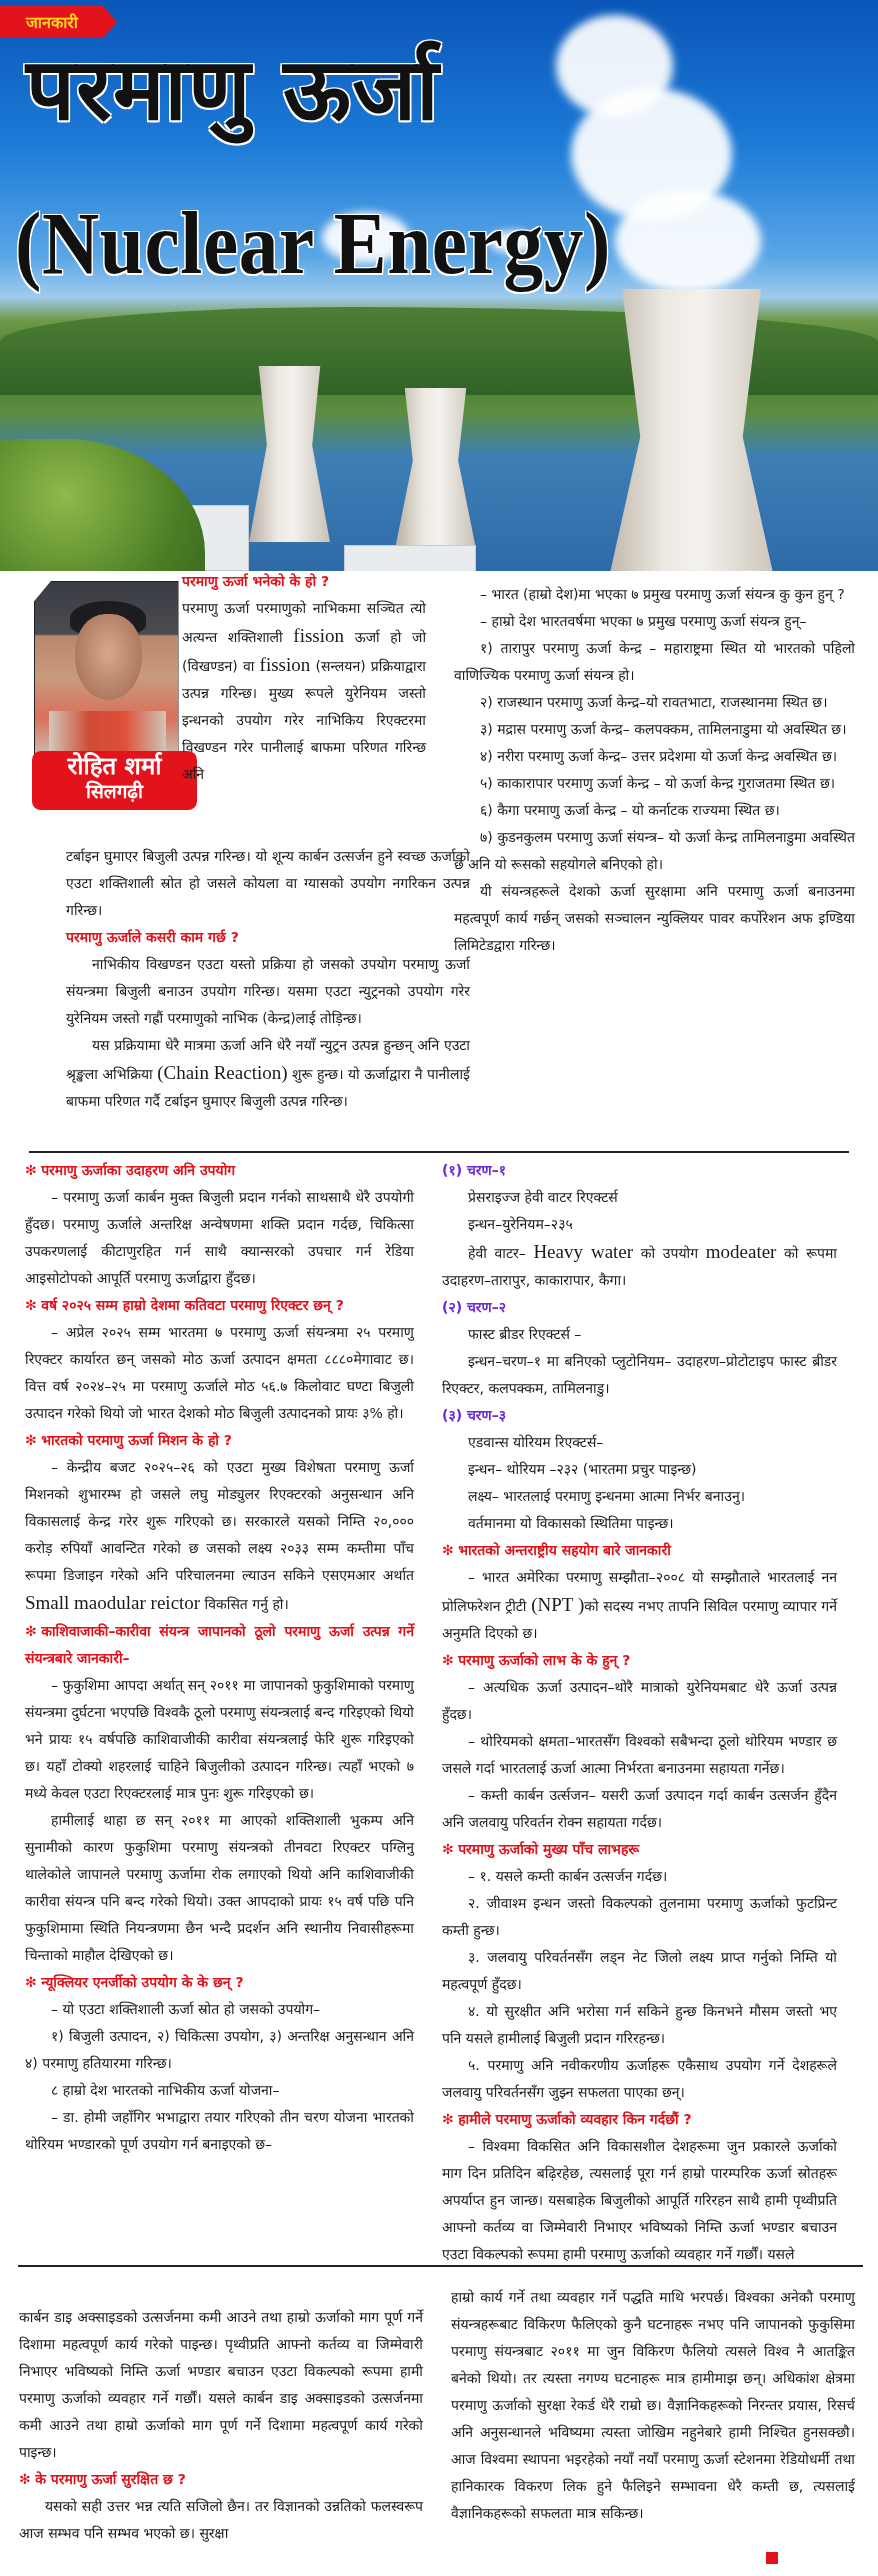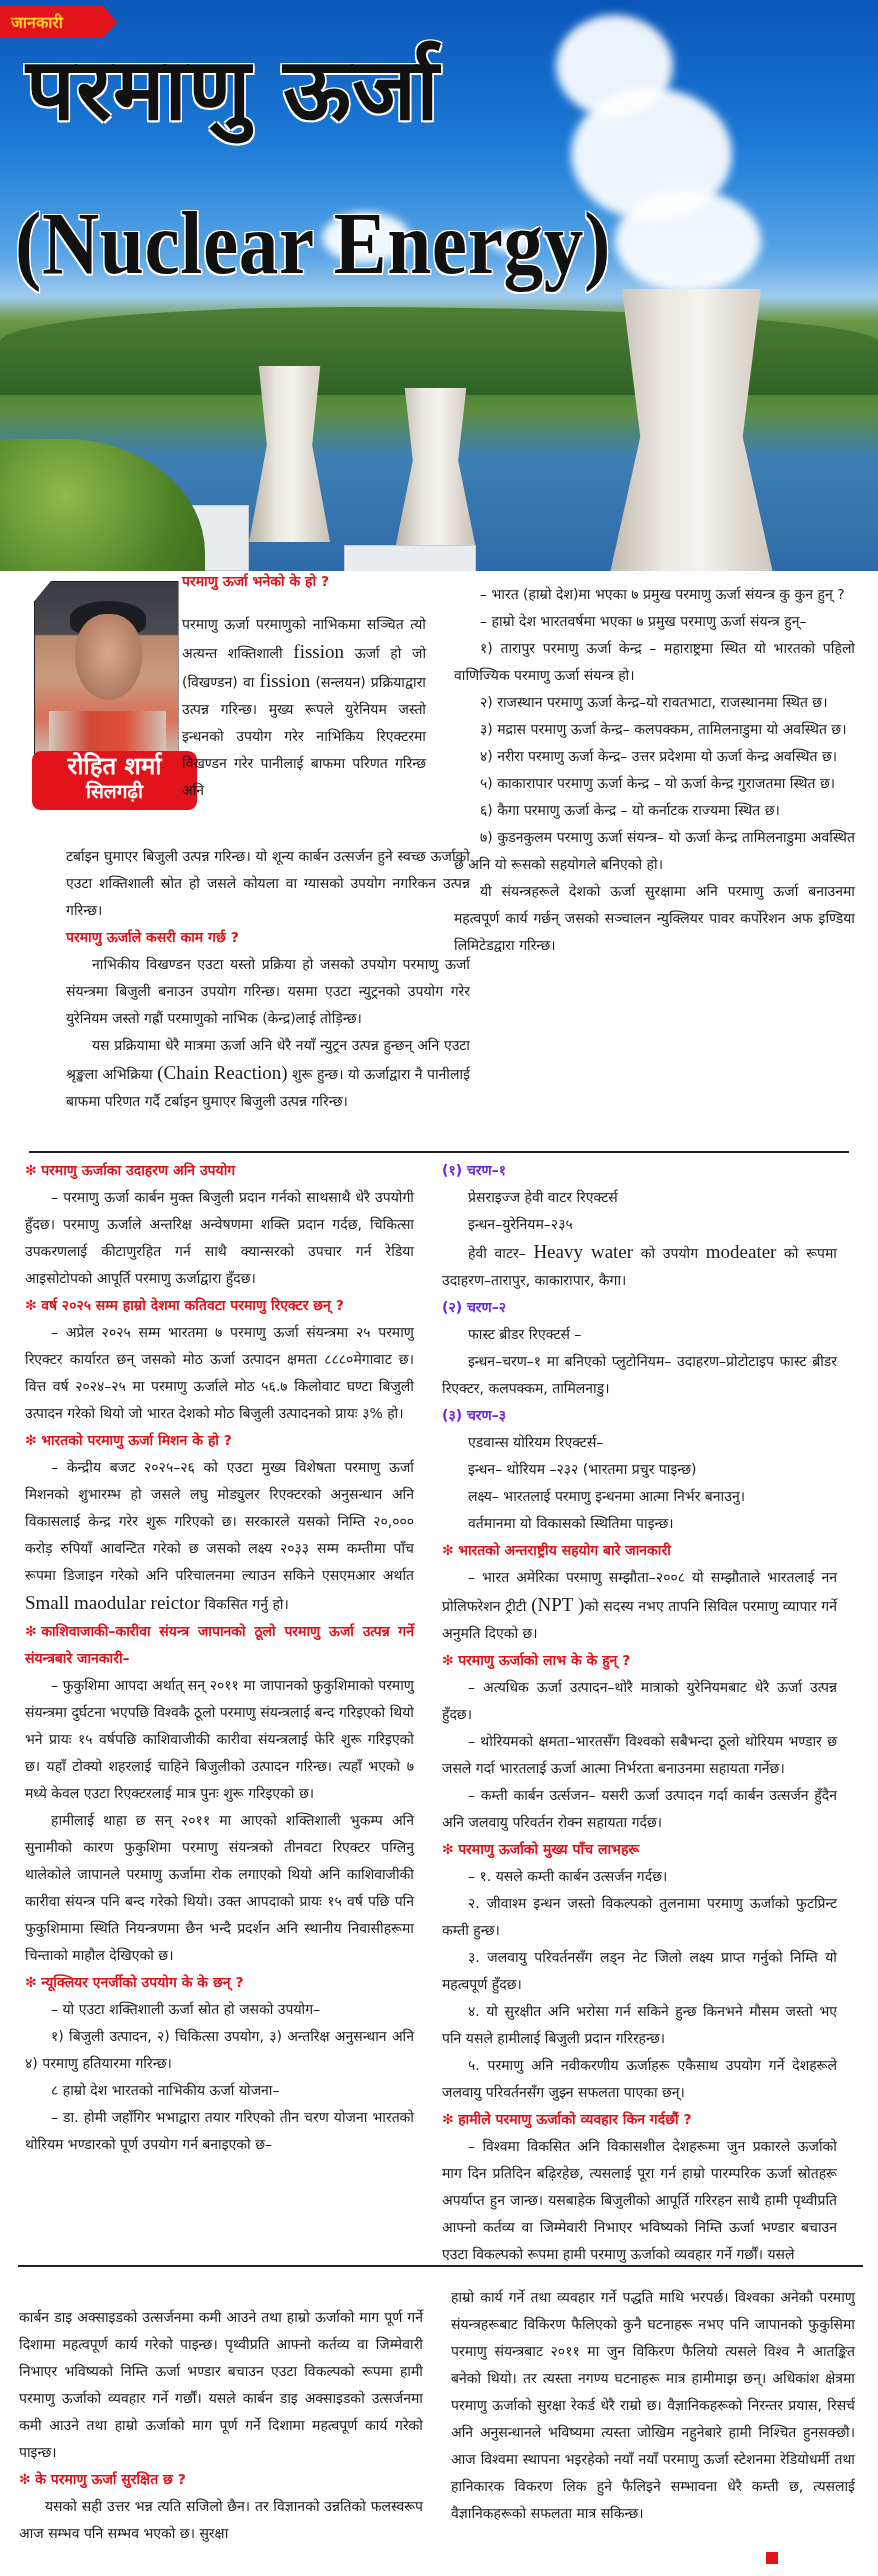--- a/index.html
+++ b/index.html
@@ -9,21 +9,21 @@
   .hero { position: absolute; left: 0; top: 0; width: 878px; height: 571px; overflow: hidden;
     background: linear-gradient(180deg, #0a56b8 0%, #1c7ad6 25%, #5aa6e6 45%, #9fcbee 52%, #6f9a4a 56%, #3f7a2c 64%, #5d8d3e 72%, #3d7fb5 80%, #2f6aa8 100%); }
   .cloud { position: absolute; background: #ffffff; border-radius: 50%; opacity: 0.92; filter: blur(4.4px); }
   .tower { position: absolute; background: linear-gradient(90deg, #b8b0a4 0%, #ece8e2 35%, #f4f2ee 55%, #c8c0b4 100%);
     clip-path: polygon(12% 0, 88% 0, 78% 45%, 100% 100%, 0 100%, 22% 45%); }
   .hills { position: absolute; left: 0; top: 307px; width: 878px; height: 88px; background: linear-gradient(180deg, #4f7f35, #2f6226); border-radius: 40% 60% 0 0 / 40% 40% 0 0; }
   .plant { position: absolute; background: #e8ecef; border: 0.7px solid #c5ccd3; }
   .trees-left { position: absolute; left: -29px; top: 439px; width: 234px; height: 190px; background: radial-gradient(circle at 40% 30%, #8fb94a, #4a7e25 60%, #355f1a); border-radius: 0 60% 0 0; }
 
   .tag { position: absolute; left: 0; top: 5.9px; height: 32px; width: 117px; background: #e3131b;
-    clip-path: polygon(0 0, 88% 0, 100% 50%, 88% 100%, 0 100%); display: flex; align-items: center; padding-left: 11px; }
+    clip-path: polygon(0 0, 88% 0, 100% 50%, 88% 100%, 0 100%); display: flex; align-items: center; padding-left: 26px; }
   .tag span { color: #ffd21c; font-family: "DejaVu Sans", sans-serif; font-weight: bold; font-size: 16px; }
   .title-np { position: absolute; left: 26px; top: 42px; font-family: "DejaVu Sans", sans-serif; font-weight: bold; font-size: 86px; color: #111; letter-spacing: 1.5px;
     text-shadow: 0 0 0 #fff, 1.5px 1.5px 0 #fff, -1.5px -1.5px 0 #fff, 1.5px -1.5px 0 #fff, -1.5px 1.5px 0 #fff; line-height: 1.1; text-align: center; }
   .title-en { position: absolute; left: 14.6px; top: 196px; font-family: "Liberation Serif", serif; font-weight: bold; font-size: 88px; color: #111; letter-spacing: 0.7px;
     text-shadow: 1.5px 1.5px 0 #fff, -1.5px -1.5px 0 #fff, 1.5px -1.5px 0 #fff, -1.5px 1.5px 0 #fff; transform: scaleX(0.9); transform-origin: left; line-height: 1.1; }
 
   
   .txt { position: absolute; font-family: "DejaVu Sans", sans-serif; font-size: 14px; line-height: 27px; text-align: justify; color: #1a1a1a; }
   .txt p { margin: 0; }
   .txt p.ind { text-indent: 26px; }
@@ -77,21 +77,21 @@
     <div class="shirt"></div>
   </div>
   <div class="nameplate">
     <div class="n1">रोहित शर्मा</div>
     <div class="n2">सिलगढ़ी</div>
   </div>
 </div>
 
 <div class="txt" style="left:182px;top:568px;width:244px;">
   <div class="hd">परमाणु ऊर्जा भनेको के हो ?</div>
-  <p style="line-height:27px;margin-top:16px;">
+  <p style="line-height:27px;">
     <span>परमाणु ऊर्जा परमाणुको नाभिकमा सञ्चित त्यो अत्यन्त शक्तिशाली</span>
     <span class="en">fission</span><span> ऊर्जा हो जो (विखण्डन) वा </span><span class="en">fission</span><span> (सन्लयन) प्रक्रियाद्वारा उत्पन्न गरिन्छ। मुख्य रूपले युरेनियम जस्तो इन्धनको उपयोग गरेर नाभिकिय रिएक्टरमा विखण्डन गरेर पानीलाई बाफमा परिणत गरिन्छ अनि</span>
   </p>
 </div>
 
 <div class="txt" style="left:22px;top:843px;width:404px;margin-left:44px;">
   <p>टर्बाइन घुमाएर बिजुली उत्पन्न गरिन्छ। यो शून्य कार्बन उत्सर्जन हुने स्वच्छ ऊर्जाको एउटा शक्तिशाली स्रोत हो जसले कोयला वा ग्यासको उपयोग नगरिकन उत्पन्न गरिन्छ।</p>
   <div class="hd">परमाणु ऊर्जाले कसरी काम गर्छ ?</div>
   <p class="ind">नाभिकीय विखण्डन एउटा यस्तो प्रक्रिया हो जसको उपयोग परमाणु ऊर्जा संयन्त्रमा बिजुली बनाउन उपयोग गरिन्छ। यसमा एउटा न्युट्रनको उपयोग गरेर युरेनियम जस्तो गह्रौं परमाणुको नाभिक (केन्द्र)लाई तोड़िन्छ।</p>
   <p class="ind"><span>यस प्रक्रियामा धेरै मात्रमा ऊर्जा अनि धेरै नयाँ न्युट्रन उत्पन्न हुन्छन् अनि एउटा श्रृङ्खला अभिक्रिया </span><span class="en">(Chain Reaction)</span><span> शुरू हुन्छ। यो ऊर्जाद्वारा नै पानीलाई बाफमा परिणत गर्दै टर्बाइन घुमाएर बिजुली उत्पन्न गरिन्छ।</span></p>

